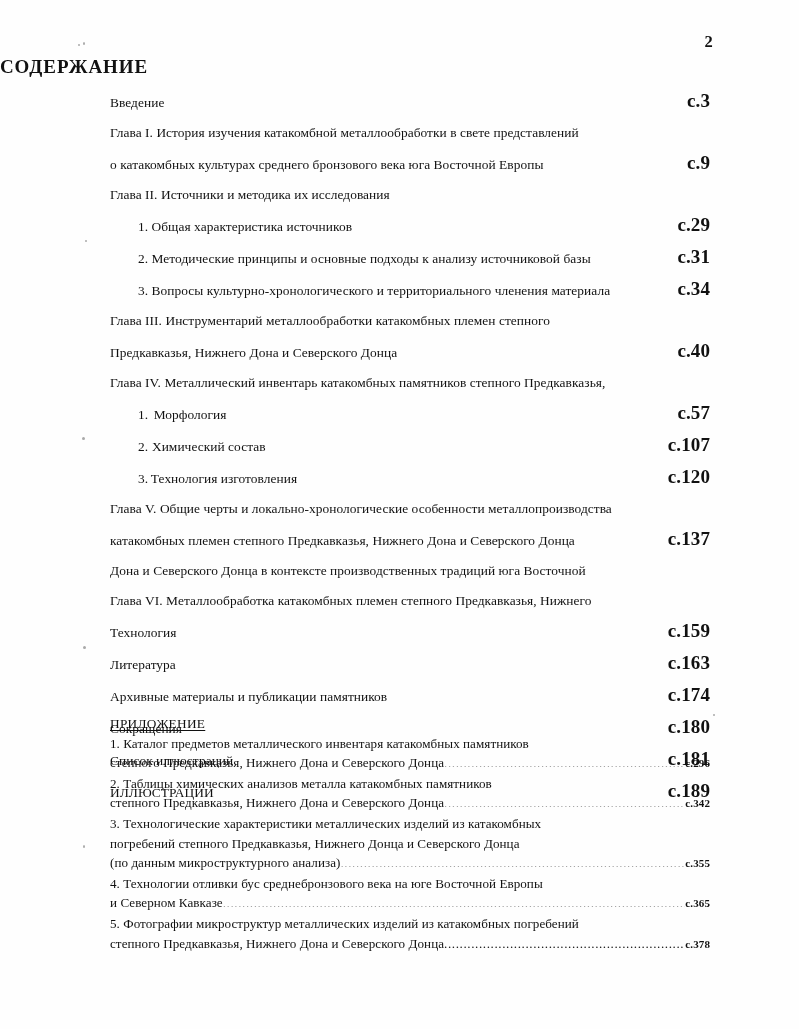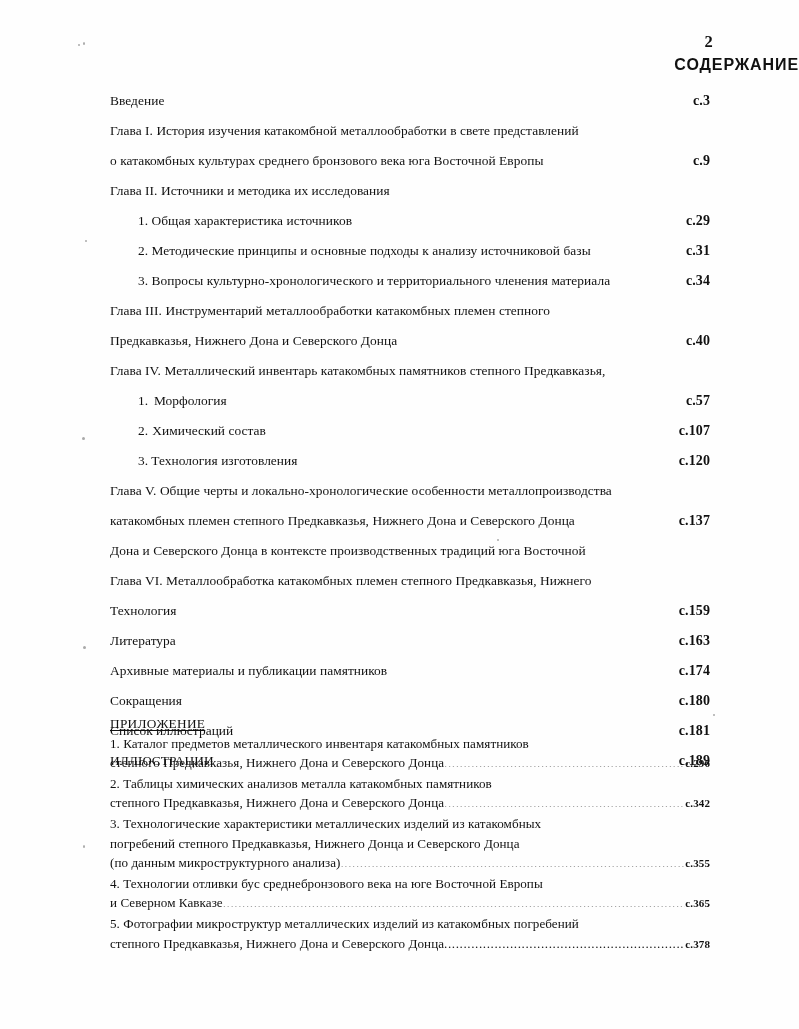--- a/index.html
+++ b/index.html
@@ -42,25 +42,25 @@
     font-weight: bold;
     font-family: "Liberation Serif", serif;
     letter-spacing: .2px;
   }
 
   
   .doc-heading {
     position: absolute;
     left: 0; right: 0;
     top: 56px;
-    text-align: right;
-    font-size: 16px;
+    text-align: left;
+    font-size: 19px;
     font-weight: bold;
     letter-spacing: .9px;
-    font-family: Liberation Sans, sans-serif;
+    font-family: Liberation Serif, serif;
   }
 
   
   .toc {
     position: absolute;
     left: 110px;
     top: 86px;
     width: 600px;
   }
 
@@ -94,21 +94,21 @@
     letter-spacing: .6px;
     font-size: 13.4px;
     color: #1a1a1a;
     display: block;
     white-space: nowrap;
   }
 
   .row .pageno {
     flex: 0 0 auto;
     font-weight: bold;
-    font-size: 14px;
+    font-size: 19px;
     padding-left: 0px;
     letter-spacing: .1px;
   }
 
   
   .row.plain .label { flex: 1 1 auto; }
 
   
   .sub1 { padding-left: 28px; }
   .sub2 { padding-left: 28px; }

